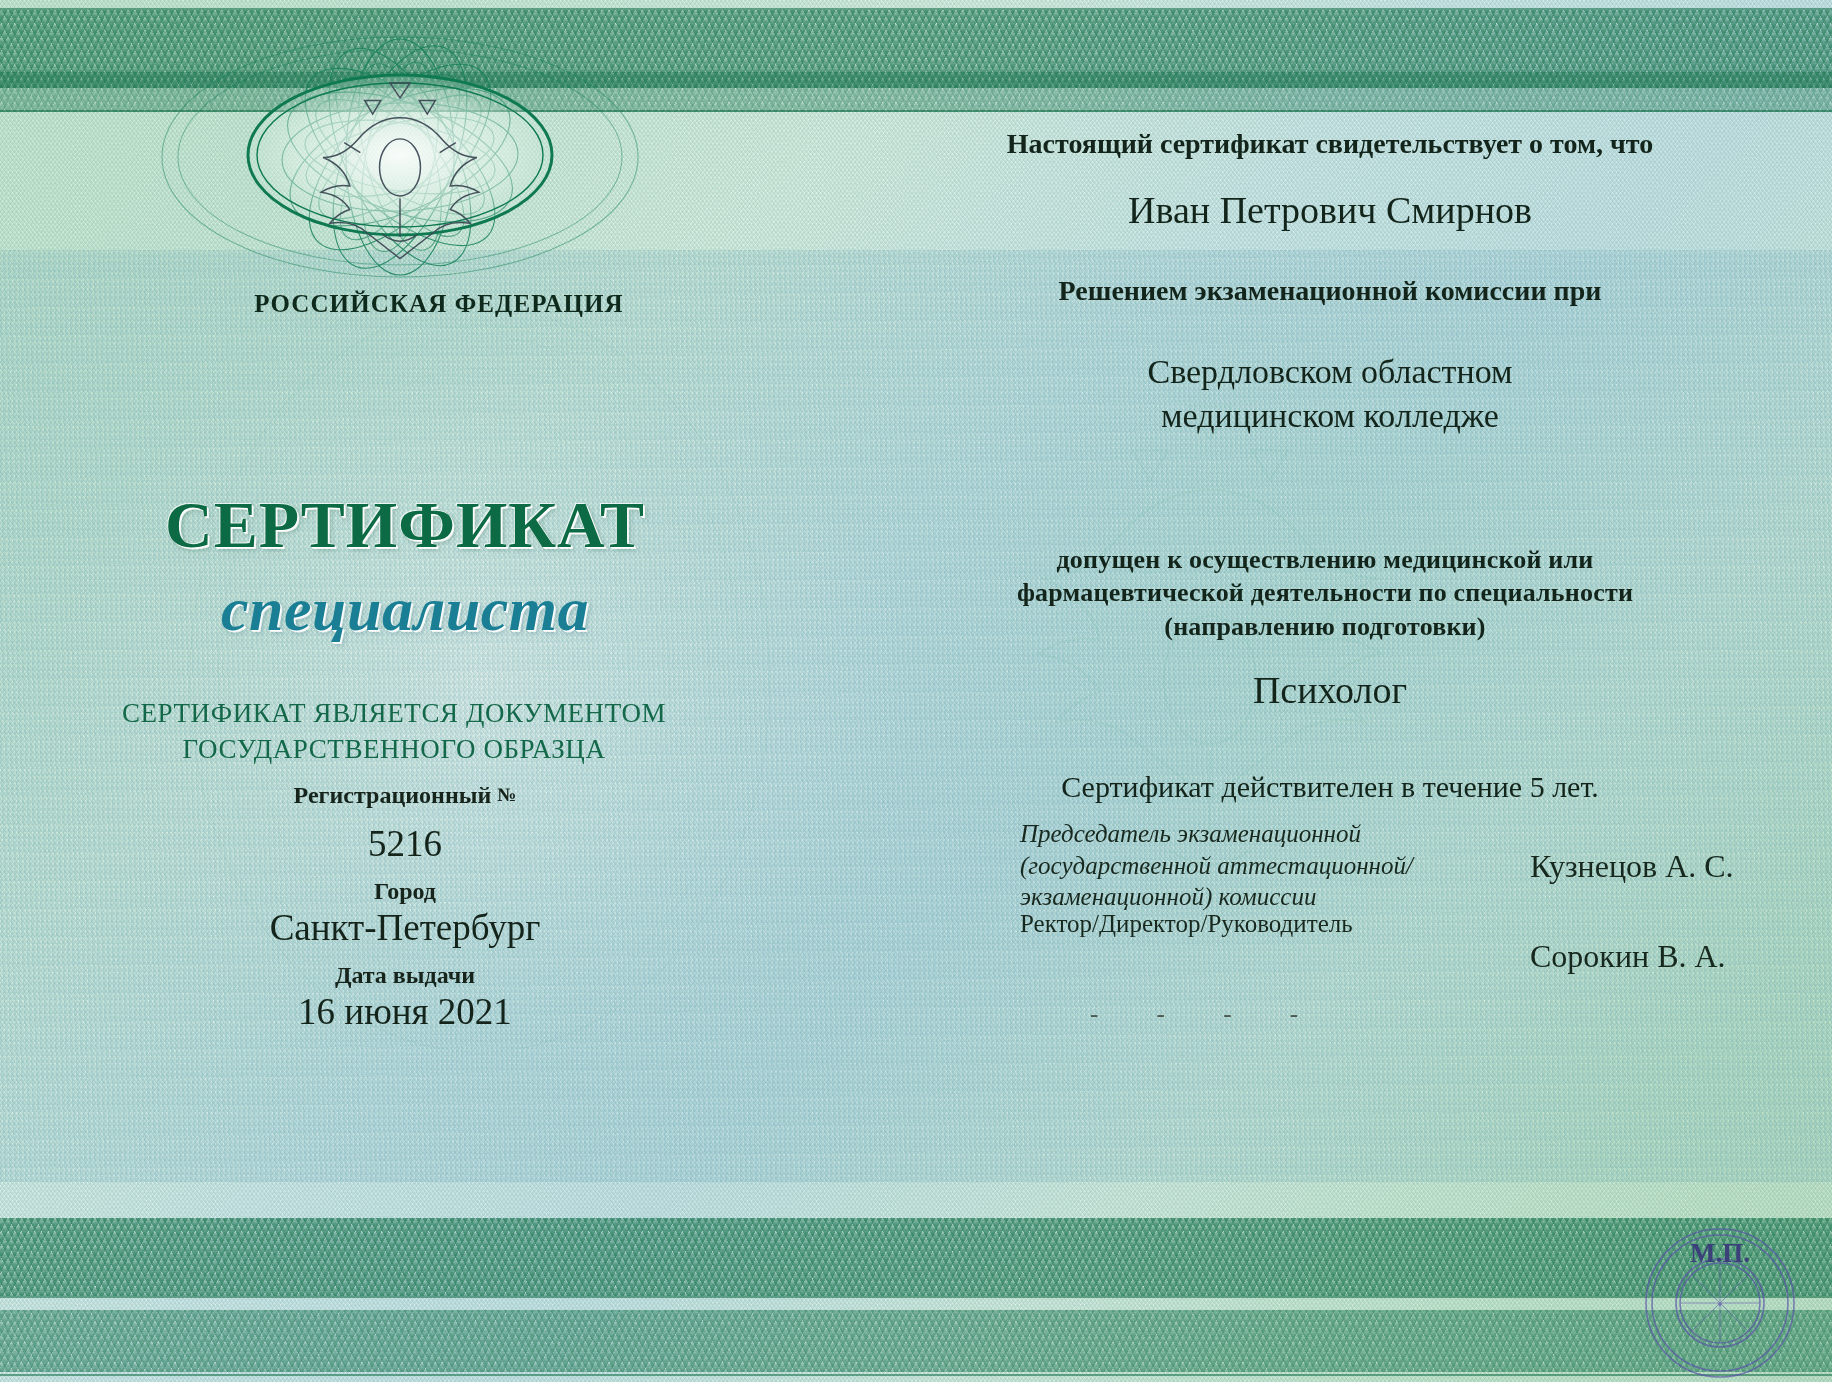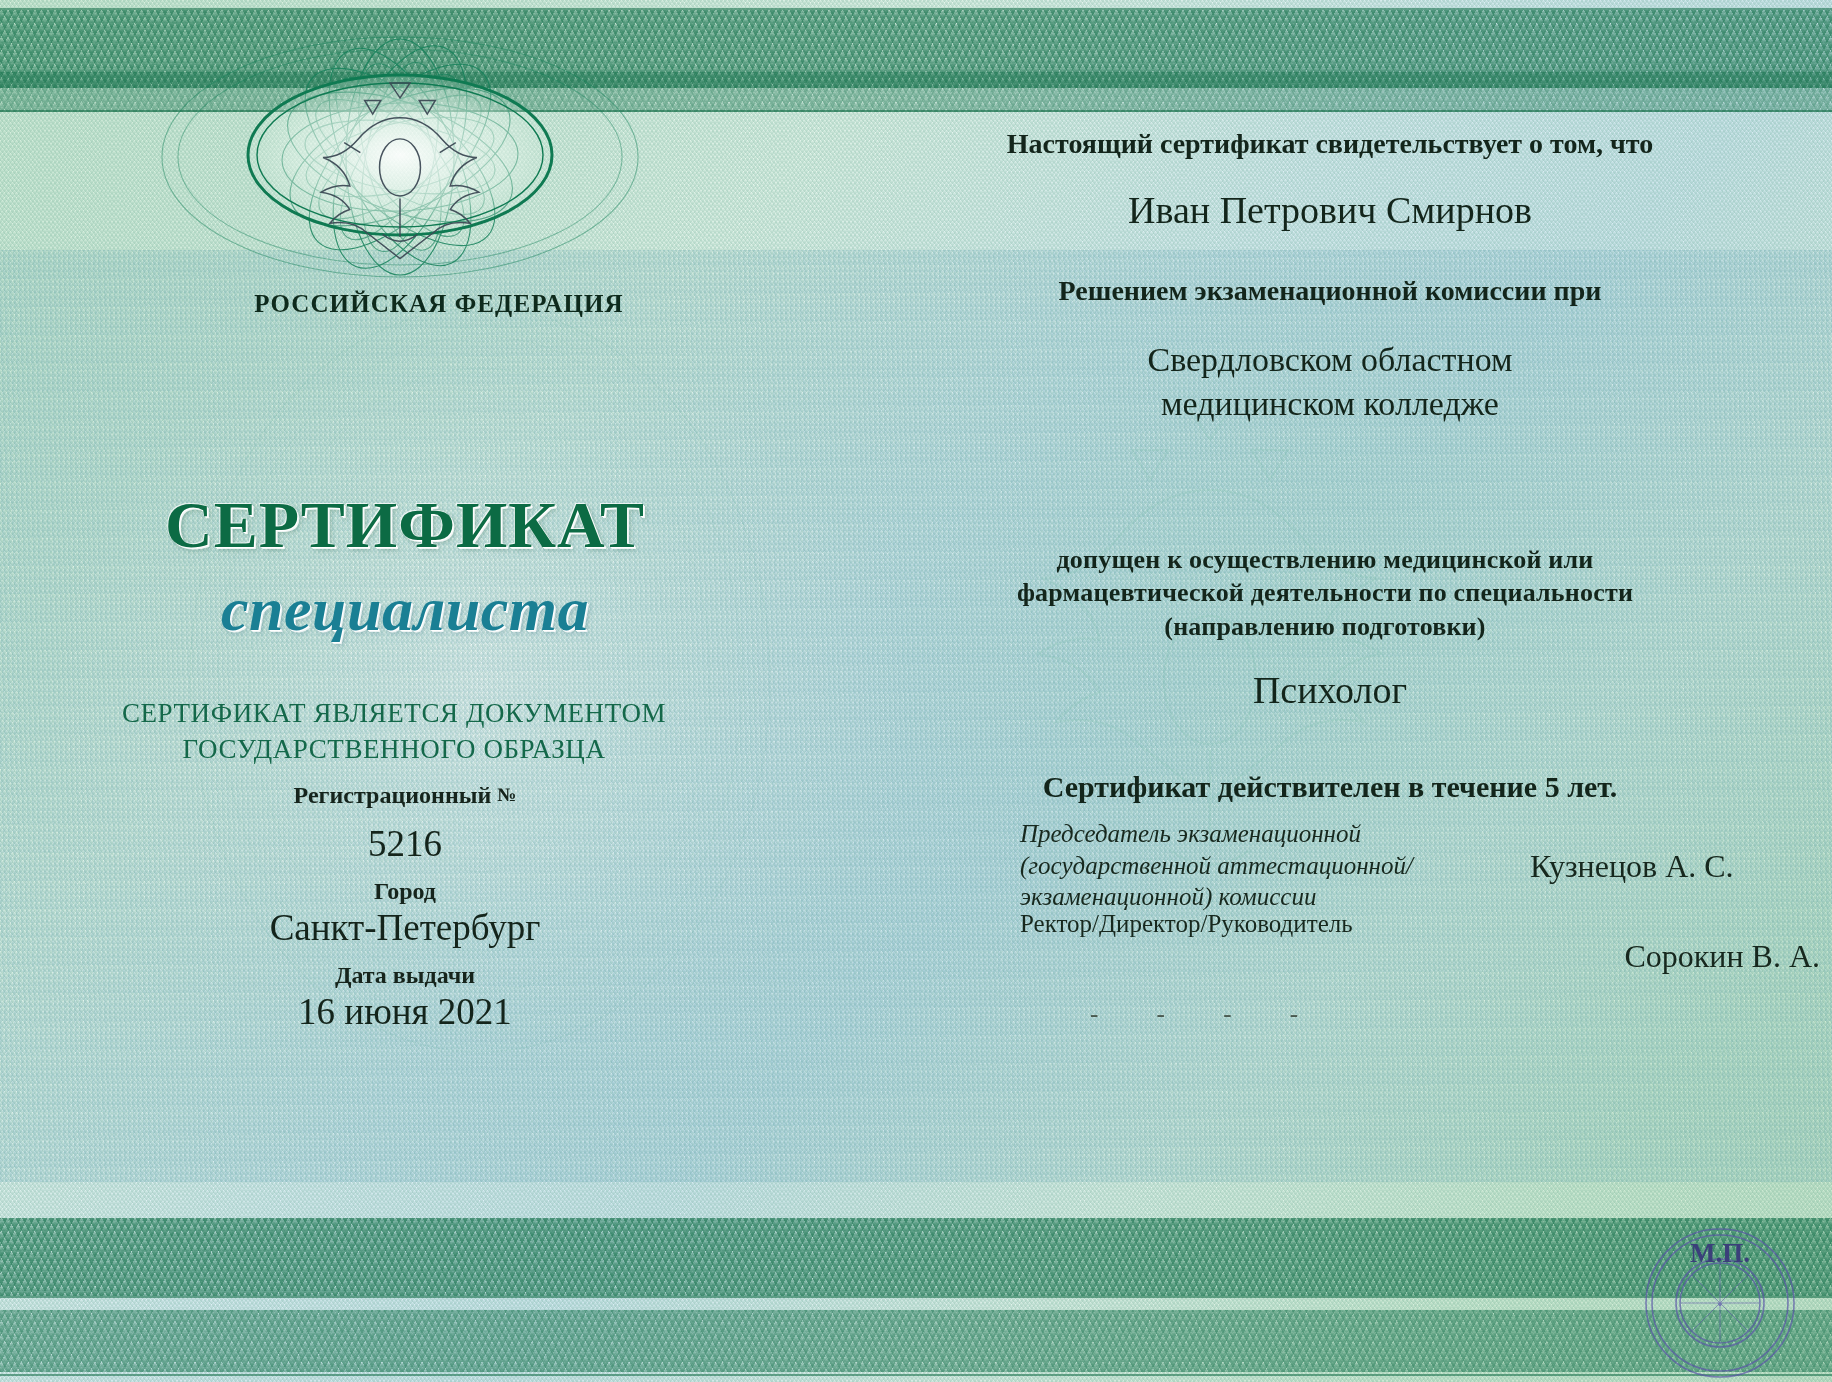--- a/index.html
+++ b/index.html
@@ -239,21 +239,21 @@
     top: 275px;
     width: 900px;
     text-align: center;
     font-size: 28px;
     font-weight: bold;
     color: #13251b;
   }
   .r-org {
     position: absolute;
     left: 880px;
-    top: 338px;
+    top: 350px;
     width: 900px;
     text-align: center;
     font-size: 34px;
     line-height: 1.28;
     color: #13251b;
   }
   .r-allowed {
     position: absolute;
     left: 860px;
     top: 543px;
@@ -274,21 +274,21 @@
     font-size: 38px;
     color: #13251b;
   }
   .r-valid {
     position: absolute;
     left: 880px;
     top: 770px;
     width: 900px;
     text-align: center;
     font-size: 30px;
-    font-weight: bold;
+    font-weight: normal;
     color: #13251b;
   }
 
   .sig-block-1 {
     position: absolute;
     left: 1020px;
     top: 818px;
     width: 470px;
     font-style: italic;
     font-size: 25px;
@@ -310,21 +310,21 @@
     top: 910px;
     width: 480px;
     font-size: 25px;
     color: #17281e;
   }
   .sig-name-2 {
     position: absolute;
     left: 1530px;
     top: 938px;
     width: 290px;
-    text-align: right;
+    text-align: left;
     font-size: 32px;
     color: #17281e;
   }
   .dashes {
     position: absolute;
     left: 1090px;
     top: 1000px;
     width: 260px;
     font-size: 25px;
     letter-spacing: 26px;

